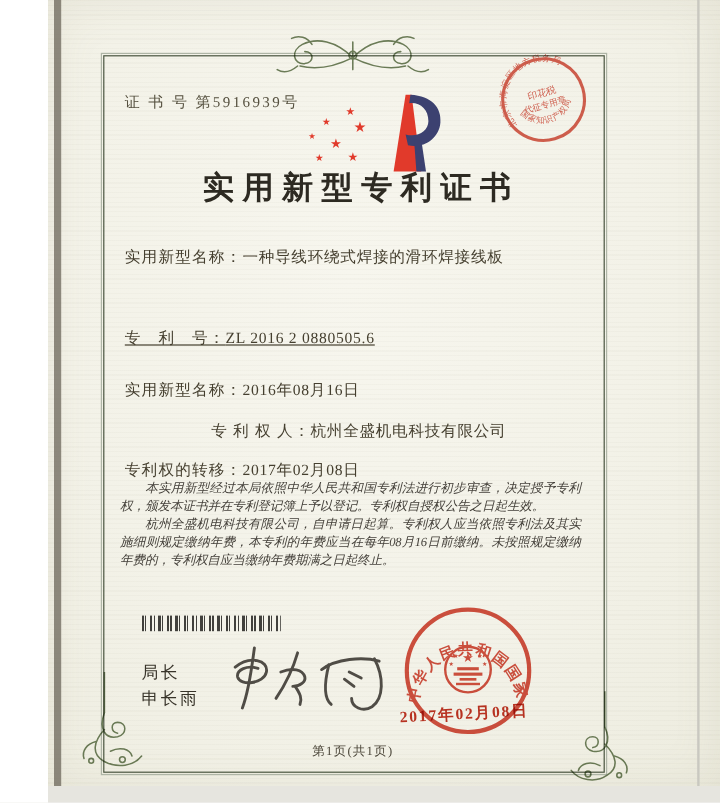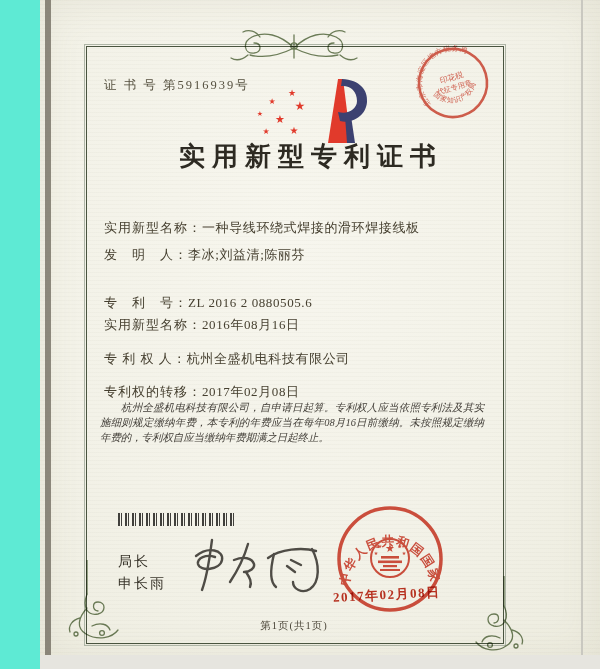--- a/index.html
+++ b/index.html
@@ -1,21 +1,21 @@
 <!DOCTYPE html>
 <html><head>
 <meta charset="utf-8">
 <style>
   html,body{margin:0;padding:0;}
   body{
     width:600px;height:669px;overflow:hidden;
     background:#e9e8e2;
     font-family:"Liberation Serif","DejaVu Serif",serif;
   }
-  .photo{position:relative;width:600px;height:669px;background:#5eead4;}
+  .photo{position:relative;width:600px;height:669px;background:#ffffff;}
   .paper{
     position:absolute;left:40px;top:0;right:0;bottom:8px;
     background:
       repeating-linear-gradient(0deg, rgba(120,115,90,.035) 0 1px, transparent 1px 4px),
       radial-gradient(ellipse at 45% 35%, #f7f6ee 0%, #f3f2e8 55%, #edecdf 100%);
     box-shadow:inset 0 0 40px rgba(150,140,110,.12);
   }
   .edge-left{position:absolute;left:45px;top:0;width:6px;height:662px;background:#6b665a;opacity:.75;}
   .edge-right{position:absolute;left:581px;top:0;width:2px;height:662px;background:#c9c8c0;}
   .edge-bottom{position:absolute;left:40px;top:655px;right:0;height:14px;background:#e6e5df;}
@@ -23,21 +23,21 @@
   .frame{
     position:absolute;left:86px;top:46px;width:416px;height:596px;
     border:1.4px solid #49543f;
     outline:1px solid #aeb5a6;
     outline-offset:1.5px;
   }
   .abs{position:absolute;}
   .cert-number{left:104px;top:77px;font-size:12.5px;letter-spacing:2px;color:#55503f;}
   .title{
     left:86px;top:139px;width:416px;text-align:center;
-    font-size:26px;font-weight:700;letter-spacing:7px;padding-left:17px;
+    font-size:26px;font-weight:700;letter-spacing:7px;padding-left:7px;
     color:#2d2a22;
   }
   .row{left:104px;width:390px;font-size:13px;color:#453f2f;letter-spacing:.6px;white-space:nowrap;}
   .row .lab{letter-spacing:1px;}
   .paras{left:100px;top:400px;width:384px;}
   .paras p{
     margin:0;text-indent:2em;font-size:10.5px;line-height:15px;
     color:#44403a;font-style:italic;letter-spacing:-.1px;text-align:justify;
   }
   .barcode{
@@ -119,40 +119,38 @@
       <text x="54" y="34" font-size="12">★</text>
       <text x="14" y="40" font-size="7">★</text>
       <text x="34" y="47" font-size="11">★</text>
       <text x="20" y="58" font-size="8">★</text>
       <text x="48" y="58" font-size="10">★</text>
     </g>
   </svg>
 
   <div class="abs title">实用新型专利证书</div>
 
-  <div class="abs row" style="top:205px;margin-top:14px;">
+  <div class="abs row" style="top:205px;">
     <span class="lab">实用新型名称：</span><span class="val">一种导线环绕式焊接的滑环焊接线板</span>
   </div>
-  <div class="abs row" style="top:246px;">
-    <span class="lab">发　明　人：</span><span class="val">李冰;刘益清;陈丽芬</span>
-  </div>
-  <div class="abs row" style="top:294px;">
+  <div class="abs row" style="top:273px;text-decoration:underline;">
     <span class="lab">专　利　号：</span><span class="val">ZL 2016 2 0880505.6</span>
   </div>
   <div class="abs row" style="top:316px;">
     <span class="lab">实用新型名称：</span><span class="val">2016年08月16日</span>
   </div>
-  <div class="abs row" style="top:350px;">
+  <div class="abs row" style="top:350px;text-align:center;">
     <span class="lab">专 利 权 人：</span><span class="val">杭州全盛机电科技有限公司</span>
   </div>
   <div class="abs row" style="top:383px;">
     <span class="lab">专利权的转移：</span><span class="val">2017年02月08日</span>
   </div>
 
   <div class="abs paras">
+    <p>本实用新型经过本局依照中华人民共和国专利法进行初步审查，决定授予专利权，颁发本证书并在专利登记簿上予以登记。专利权自授权公告之日起生效。</p>
     <p>杭州全盛机电科技有限公司，自申请日起算。专利权人应当依照专利法及其实施细则规定缴纳年费，本专利的年费应当在每年08月16日前缴纳。未按照规定缴纳年费的，专利权自应当缴纳年费期满之日起终止。</p>
   </div>
 
   <div class="abs barcode"></div>
 
   <div class="abs signer">
     <div>局长</div>
     <div>申长雨</div>
   </div>
 

